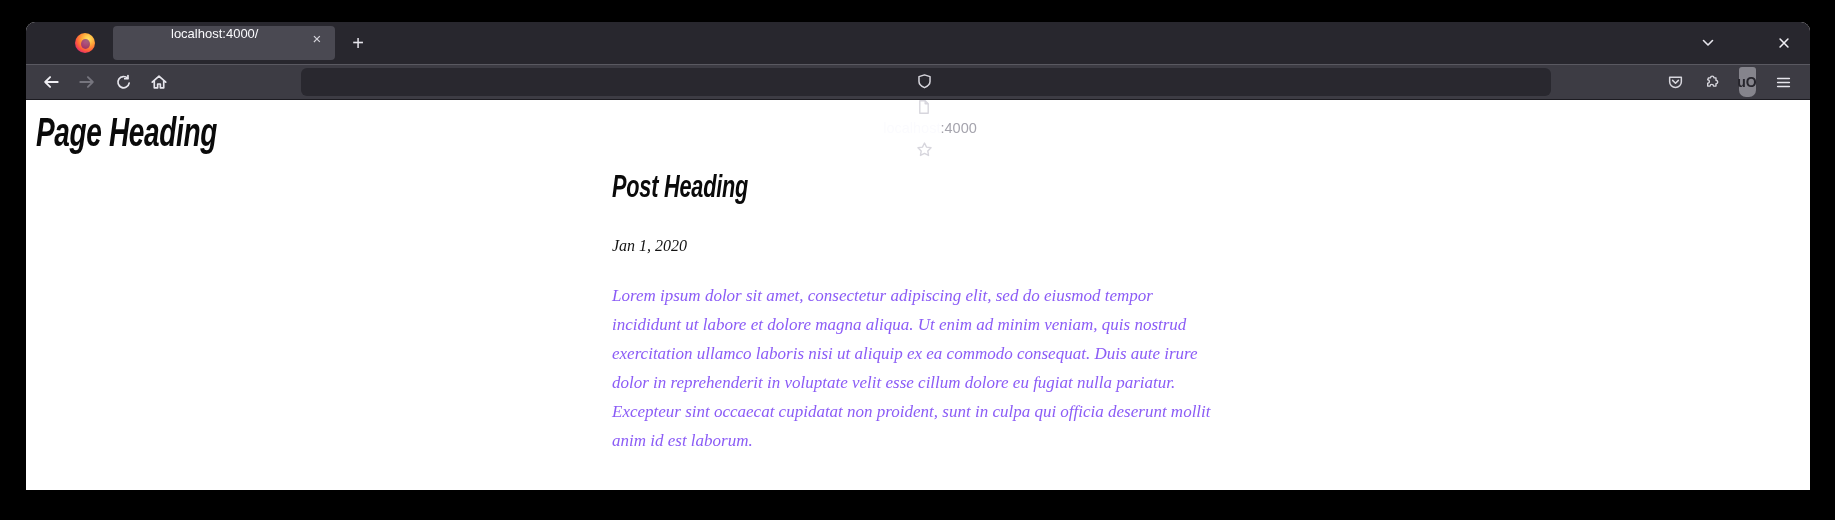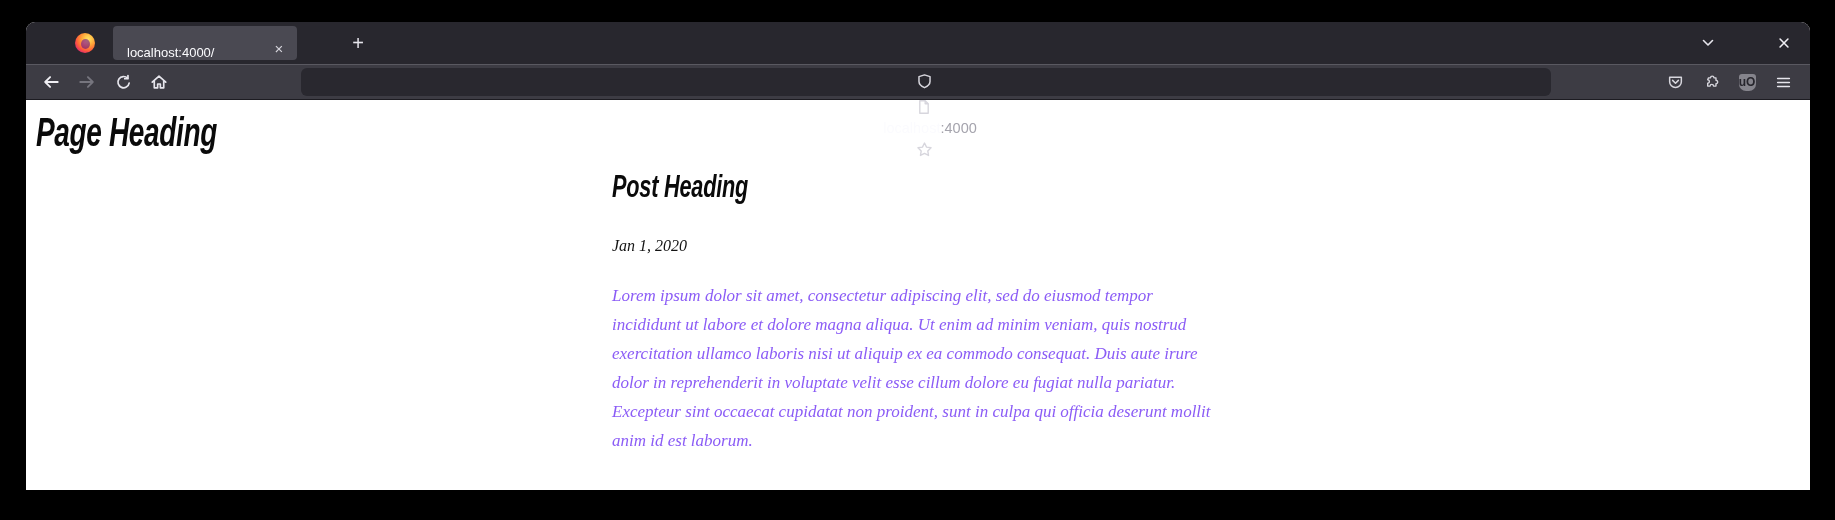--- a/index.html
+++ b/index.html
@@ -21,23 +21,23 @@
   .ff-logo {
     position:absolute; left:49px; top:11px; width:20px; height:20px; border-radius:50%;
     background: radial-gradient(circle at 66% 30%, #ffe066 0%, #ffcb4d 16%, #ff9a36 38%, #ff5e3a 60%, #e1286d 80%, #9059ff 100%);
   }
   .ff-logo::after {
     content:""; position:absolute; left:6px; top:6px; width:9px; height:10px;
     border-radius:50%; background:radial-gradient(circle at 40% 40%, #6e00b3, #45007a);
     opacity:.55;
   }
   .tab {
-    position:absolute; left:87px; top:4px; width:184px; height:34px;
-    background:#4a4952; border-radius:4px; display:flex; align-items:flex-end;
-    color:#fbfbfe; font-size:13px; cursor:default;
+    position:absolute; left:87px; top:4px; width:222px; height:34px;
+    background:#4a4952; border-radius:4px; display:flex; align-items:flex-start;
+    color:#fbfbfe; font-size:13px; cursor:default;padding-left:44px;
   }
   .tab-title { flex:1; padding-left:14px; white-space:nowrap; overflow:hidden; }
   .tab-close {
     width:24px; height:24px; margin-right:6px; border-radius:4px;
     display:flex; align-items:center; justify-content:center;
     color:#d7d6dd; font-size:15px; line-height:1;
   }
   .newtab {
     position:absolute; left:318px; top:7px; width:28px; height:28px; border-radius:4px;
     display:flex; align-items:center; justify-content:center;
@@ -67,23 +67,23 @@
   .url-text { margin-left:8px; flex:1; white-space:nowrap; }
   .url-port { color:#a5a4ad; }
   .icon-btn {
     width:26px; height:26px; border-radius:4px; flex:0 0 auto;
     display:flex; align-items:center; justify-content:center;
   }
   .toolbar-right {
     margin-left:auto; display:flex; align-items:center; gap:10px; padding-right:4px;
   }
   .uo-badge {
-    width:17px; height:17px; background:#85848c; border-radius:3px 3px 7px 7px;
-    display:flex; align-items:center; justify-content:center;
-    font-size:12px; font-weight:700; color:#26252c;
+    width:17px; height:30px; background:#85848c; border-radius:3px 3px 7px 7px;
+    display:flex; align-items:center; justify-content:center;
+    font-size:14px; font-weight:700; color:#26252c;
   }
   
   .content { flex:1; background:#fff; overflow:hidden; color:#121212;font-style:italic; }
   .site-heading {
     margin:10px 0 0 10px; font-size:40px; line-height:44px; font-weight:700;
     color:#0a0a0a; letter-spacing:-0.5px;
     transform:scaleX(0.70); transform-origin:left top; white-space:nowrap;
   }
   .post { width:612px; margin:15px auto 16px; }
   .post-title {

